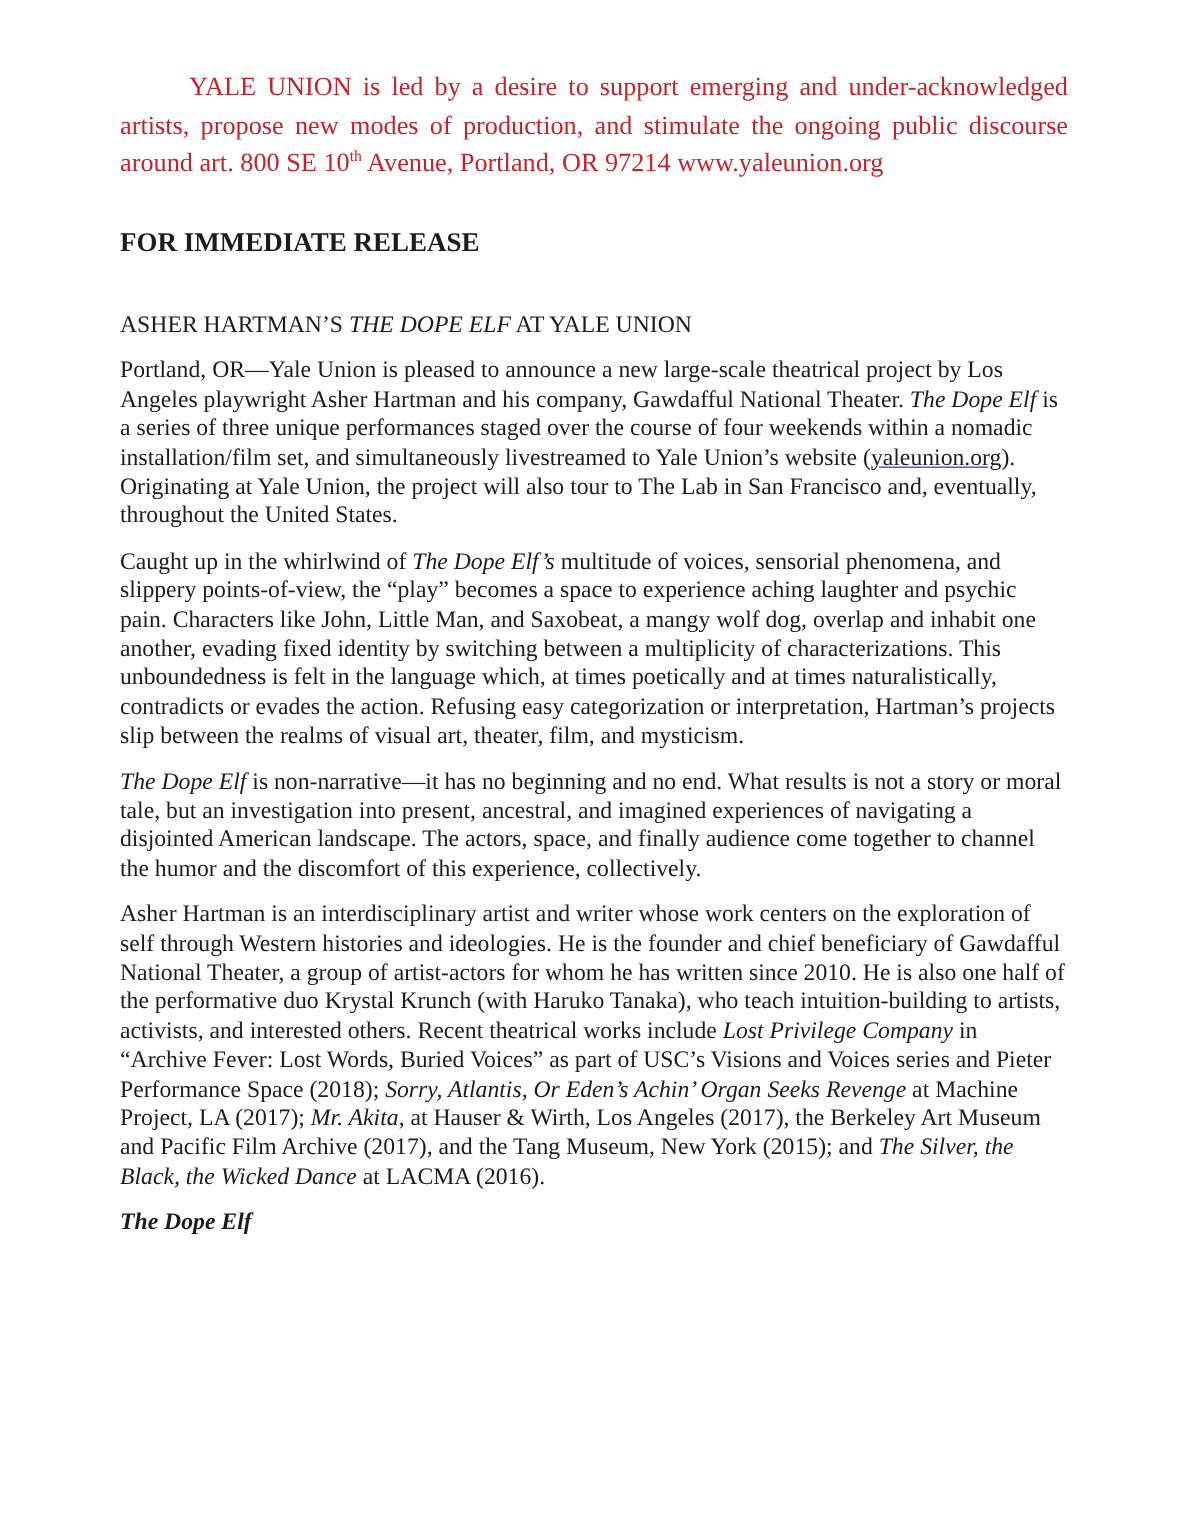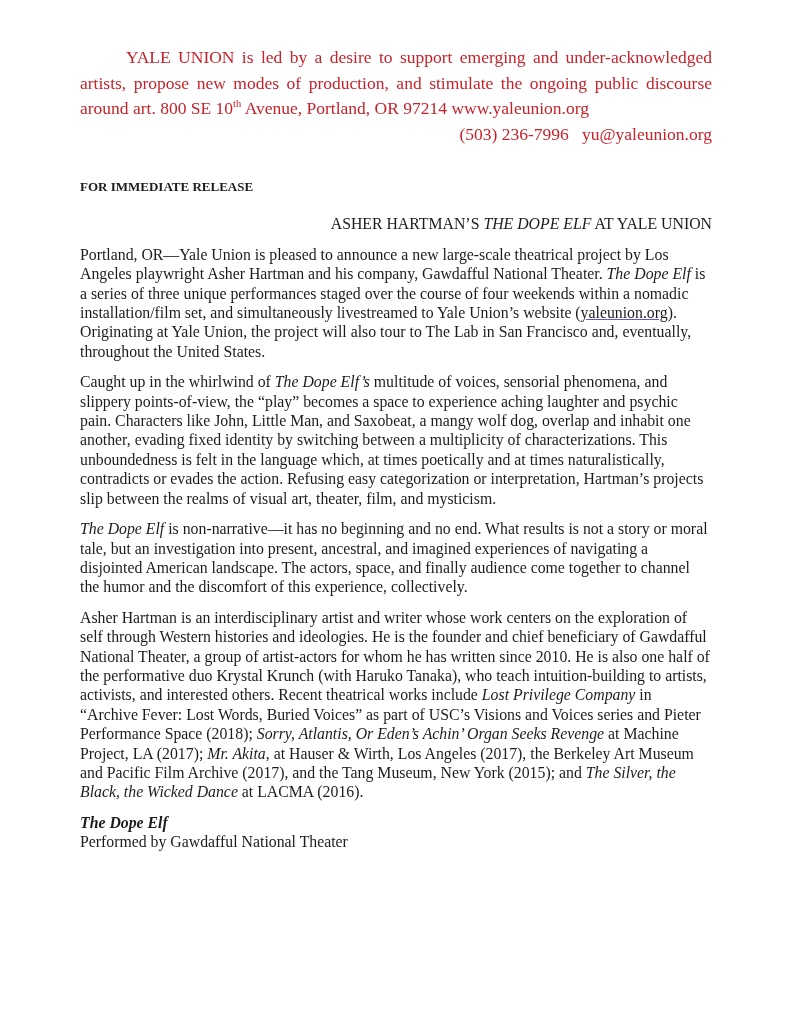--- a/index.html
+++ b/index.html
@@ -36,28 +36,28 @@
     white-space: pre;
   }
   sup {
     font-size: 0.6em;
     vertical-align: super;
     line-height: 0;
   }
   
   .release-block {
     margin-top: 30px;
-    font-size: 13px;
+    font-size: 18px;
     line-height: 19.4px;
   }
   .release-label { margin: 0; font-weight: bold; }
   .release-date  { margin: 0; }
   .headline {
-    margin: 18px 0 0 0;
-    text-align: right;
+    margin: 36px 0 0 0;
+    text-align: left;
     font-size: 15.8px;
     line-height: 19.4px;
   }
   .body-paragraphs {
     font-size: 15.8px;
     line-height: 19.4px;
   }
   .body-paragraphs p { margin: 11px 0 0 0; }
   .body-paragraphs p:first-child { }
   .credits {
@@ -73,34 +73,32 @@
     text-decoration-color: #5b5bd0;
   }
 </style>
 </head>
 <body>
 
 <div class="page">
 
   <div class="masthead">
     <p class="masthead-para"><span>YALE UNION is led by a desire to support emerging and under-acknowledged artists, propose new modes of production, and stimulate the ongoing public discourse around art. 800 SE 10</span><sup>th</sup><span> Avenue, Portland, OR 97214 www.yaleunion.org</span></p>
-    <p class="masthead-contact">(503) 236-7996   yu@yaleunion.org</p>
   </div>
 
   <div class="release-block">
     <p class="release-label">FOR IMMEDIATE RELEASE</p>
   </div>
 
   <p class="headline"><span>ASHER HARTMAN’S </span><span class="it">THE DOPE ELF</span><span> AT YALE UNION</span></p>
 
   <div class="body-paragraphs">
       <p><span>Portland, OR—Yale Union is pleased to announce a new large-scale theatrical project by Los Angeles playwright Asher Hartman and his company, Gawdafful National Theater. </span><span class="it">The Dope Elf</span><span> is a series of three unique performances staged over the course of four weekends within a nomadic installation/film set, and simultaneously livestreamed to Yale Union’s website (</span><span class="link">yaleunion.org</span><span>). Originating at Yale Union, the project will also tour to The Lab in San Francisco and, eventually, throughout the United States.</span></p>
       <p><span>Caught up in the whirlwind of </span><span class="it">The Dope Elf’s</span><span> multitude of voices, sensorial phenomena, and slippery points-of-view, the “play” becomes a space to experience aching laughter and psychic pain. Characters like John, Little Man, and Saxobeat, a mangy wolf dog, overlap and inhabit one another, evading fixed identity by switching between a multiplicity of characterizations. This unboundedness is felt in the language which, at times poetically and at times naturalistically, contradicts or evades the action. Refusing easy categorization or interpretation, Hartman’s projects slip between the realms of visual art, theater, film, and mysticism.</span></p>
       <p><span class="it">The Dope Elf</span><span> is non-narrative—it has no beginning and no end. What results is not a story or moral tale, but an investigation into present, ancestral, and imagined experiences of navigating a disjointed American landscape. The actors, space, and finally audience come together to channel the humor and the discomfort of this experience, collectively.</span></p>
       <p><span>Asher Hartman is an interdisciplinary artist and writer whose work centers on the exploration of self through Western histories and ideologies. He is the founder and chief beneficiary of Gawdafful National Theater, a group of artist-actors for whom he has written since 2010. He is also one half of the performative duo Krystal Krunch (with Haruko Tanaka), who teach intuition-building to artists, activists, and interested others. Recent theatrical works include </span><span class="it">Lost Privilege Company</span><span> in “Archive Fever: Lost Words, Buried Voices” as part of USC’s Visions and Voices series and Pieter Performance Space (2018); </span><span class="it">Sorry, Atlantis, Or Eden’s Achin’ Organ Seeks Revenge</span><span> at Machine Project, LA (2017); </span><span class="it">Mr. Akita</span><span>, at Hauser &amp; Wirth, Los Angeles (2017), the Berkeley Art Museum and Pacific Film Archive (2017), and the Tang Museum, New York (2015); and </span><span class="it">The Silver, the Black, the Wicked Dance</span><span> at LACMA (2016).</span></p>
     </div>
 
   <div class="credits">
       <p><span class="it b">The Dope Elf</span></p>
-      <p><span>Performed by Gawdafful National Theater</span></p>
     </div>
 
 </div>
 
 </body></html>

